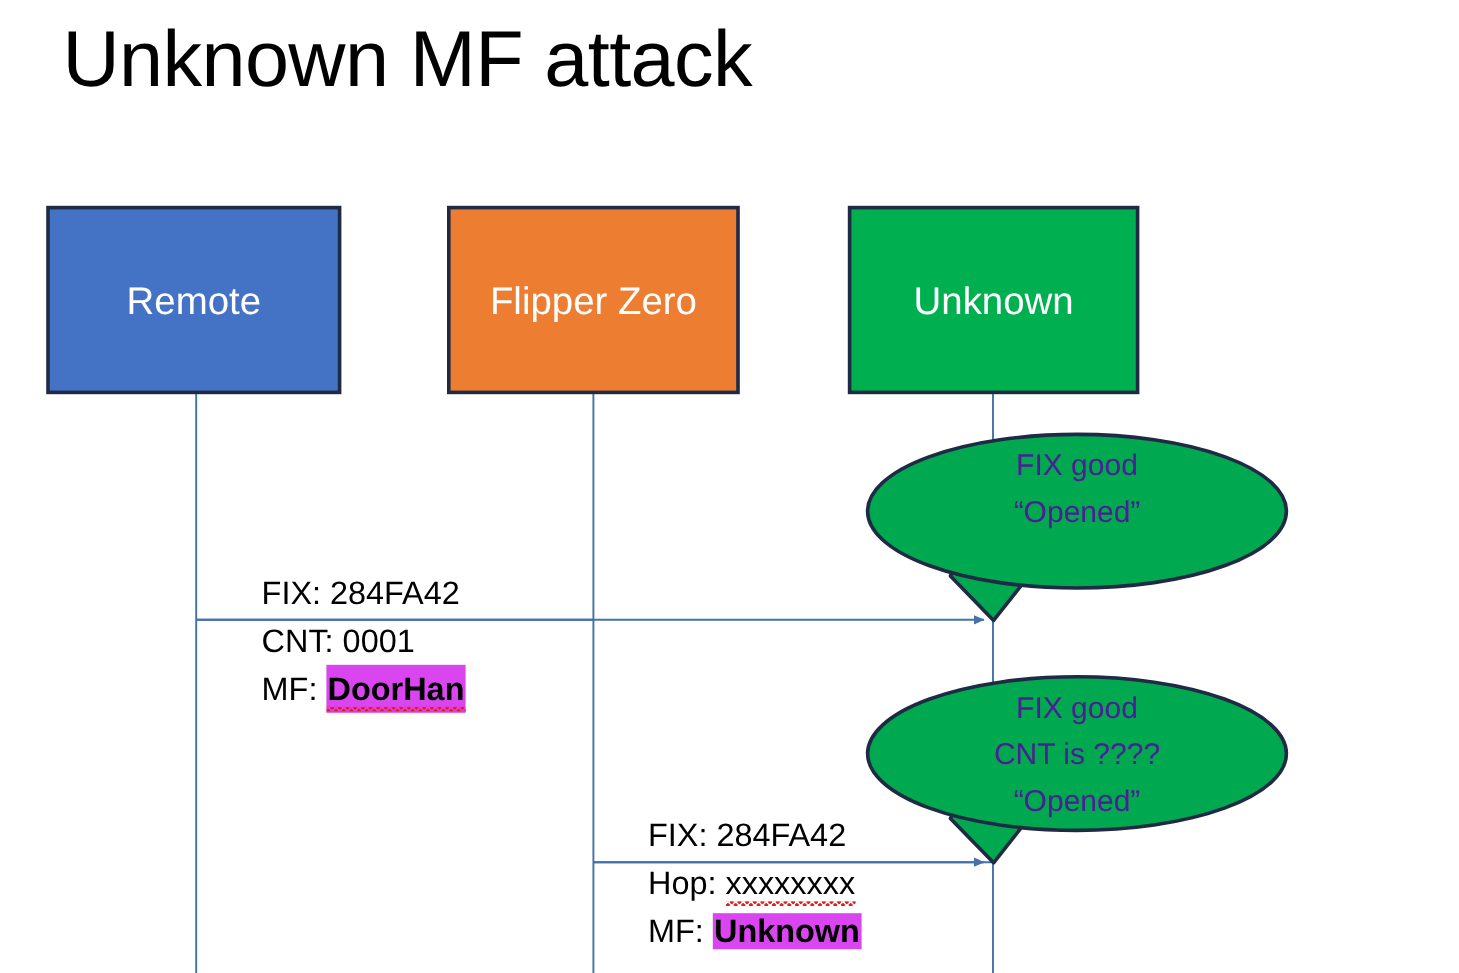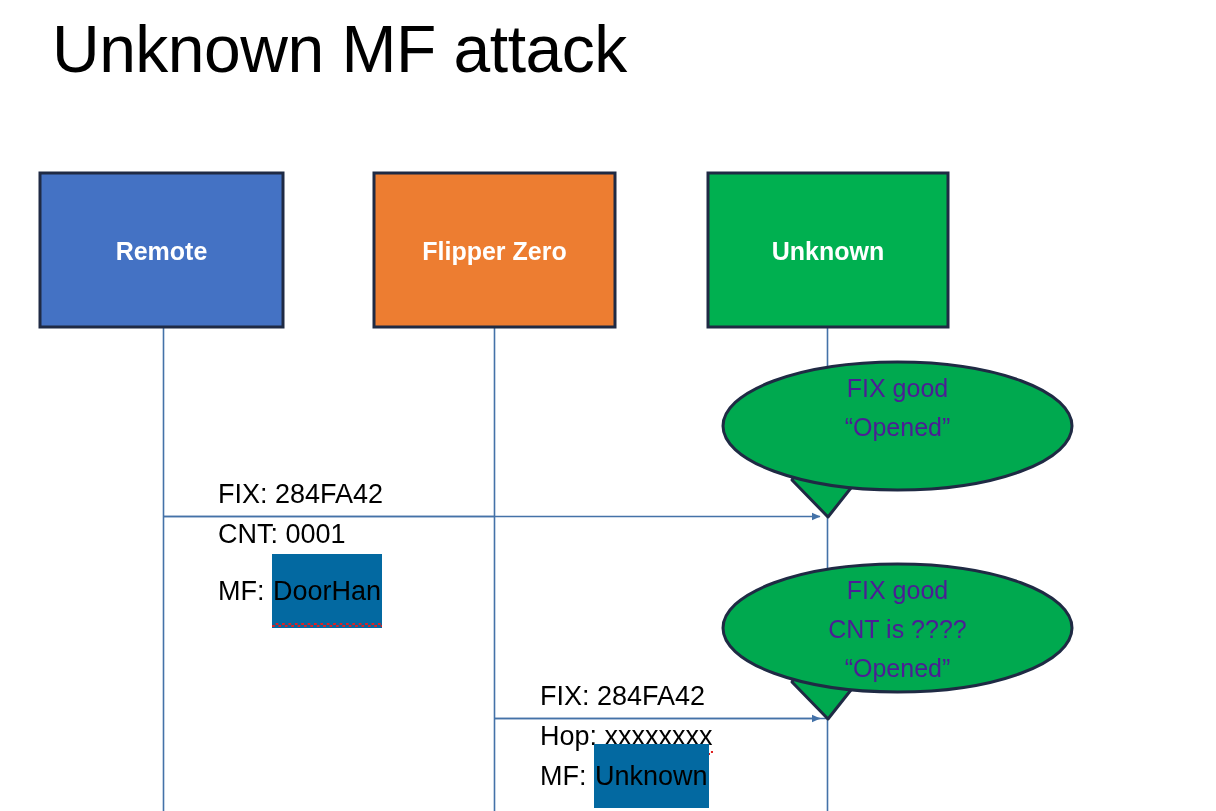--- a/index.html
+++ b/index.html
@@ -45,24 +45,24 @@
     left: 0;
     top: 0;
     width: 1216px;
     height: 811px;
   }
 
   
   .actor-label {
     position: absolute;
     color: #ffffff;
-    font-size: 25px;
+    font-size: 32px;
     line-height: 30px;
     text-align: center;
-    font-weight: 700;
+    font-weight: 400;
     white-space: nowrap;
   }
 
   
   .callout-text {
     position: absolute;
     color: #4c1d95;
     font-size: 25px;
     line-height: 39px;
     text-align: center;
@@ -74,22 +74,23 @@
     position: absolute;
     color: #000000;
     font-size: 27px;
     line-height: 40px;
     white-space: nowrap;
     margin-left: 46px;
   }
   .msg-line { position: relative; display: block; }
 
   .hl {
-    background: #0369a1;
-    padding: 17px 1px;
+    background: #d946ef;
+    padding: 0 1px;
+    font-weight: bold;
   }
 
   
   .squiggle {
     position: relative;
     display: inline-block;
   }
   .squiggle::after {
     content: "";
     position: absolute;

